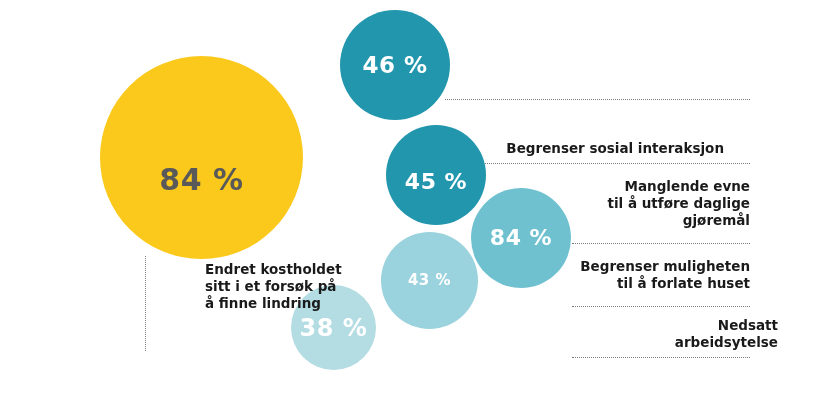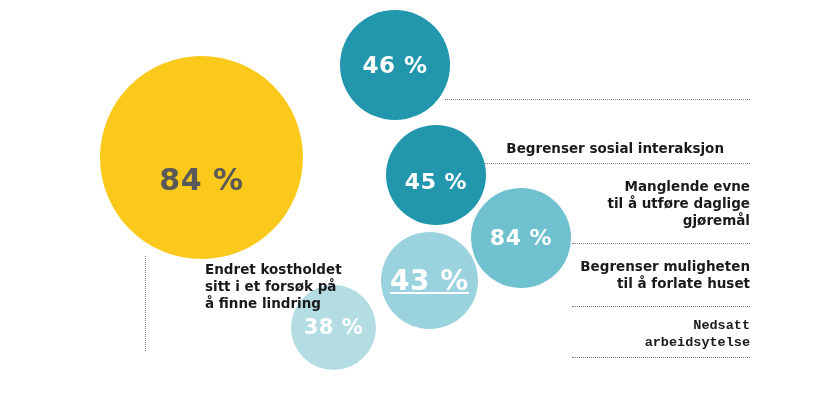--- a/index.html
+++ b/index.html
@@ -79,25 +79,25 @@
 
   <div class="bubble" id="bubble-2" style="left: 386px; top: 125px; width: 100px; height: 100px; background: rgb(33, 150, 173);">
     <span class="bubble-value" style="color: rgb(255, 255, 255); font-size: 22px; margin-top: 14px;">45 %</span>
   </div>
 
   <div class="bubble" id="bubble-3" style="left: 471px; top: 188px; width: 100px; height: 100px; background: rgb(111, 193, 208);">
     <span class="bubble-value" style="color: rgb(255, 255, 255); font-size: 22px;">84 %</span>
   </div>
 
   <div class="bubble" id="bubble-4" style="left: 381px; top: 232px; width: 97px; height: 97px; background: rgb(154, 211, 221);">
-    <span class="bubble-value" style="color: rgb(255, 255, 255); font-size: 28px; text-decoration: underline;">43 %</span>
+    <span class="bubble-value" style="color: rgb(255, 255, 255); font-size: 15px;">43 %</span>
   </div>
 
   <div class="bubble" id="bubble-5" style="left: 291px; top: 285px; width: 85px; height: 85px; background: rgb(179, 220, 227);">
-    <span class="bubble-value" style="color: rgb(255, 255, 255); font-size: 21px;">38 %</span>
+    <span class="bubble-value" style="color: rgb(255, 255, 255); font-size: 24px;">38 %</span>
   </div>
 
   <div class="leader-vertical" style="left:145px; top:256px; height:95px;"></div>
 
   <div class="leader" style="left:445px; top:99px; width:305px;"></div>
 
   <div class="leader" style="left:485px; top:163px; width:265px;"></div>
 
   <div class="leader" style="left:572px; top:243px; width:178px;"></div>
 
@@ -112,16 +112,16 @@
 
   <div class="label label-right" style="left:424px; top:140px; width:300px;">Begrenser sosial interaksjon</div>
 
   <div class="label label-right" style="left:550px; top:258px; width:200px;">Begrenser muligheten
 til å forlate huset</div>
 
   <div class="label label-right" style="left:550px; top:178px; width:200px;">Manglende evne
 til å utføre daglige
 gjøremål</div>
 
-  <div class="label label-right" style="left:550px; top:317px; width:200px;font-family:Liberation Mono, monospace;">Nedsatt
+  <div class="label label-right" style="left:578px; top:317px; width:200px;">Nedsatt
 arbeidsytelse</div>
 
 </div>
 
 </body></html>

